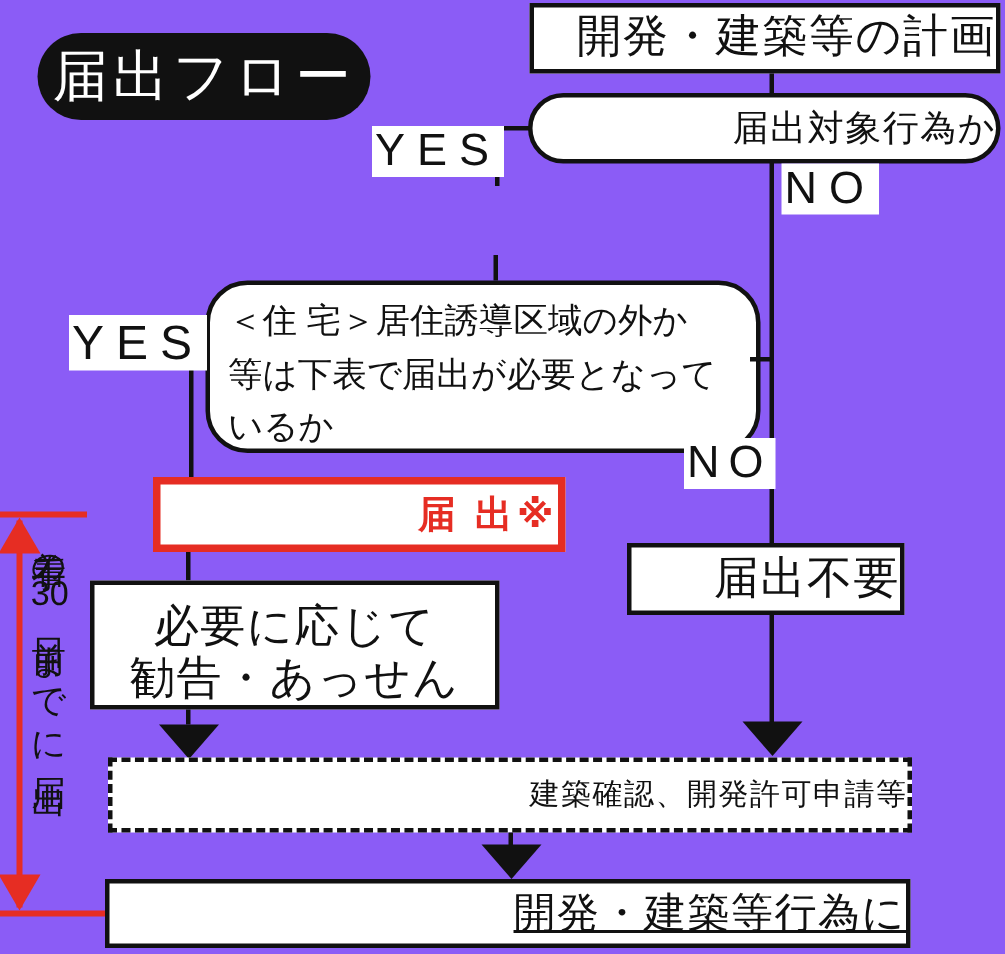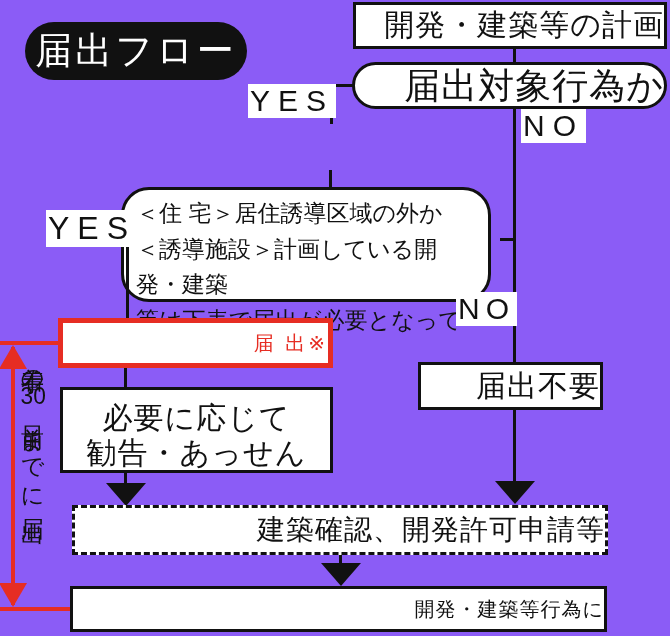--- a/index.html
+++ b/index.html
@@ -13,21 +13,21 @@
   .box{
     border:3px solid #111;background:#fff;display:flex;
     align-items:center;justify-content:flex-end;text-align:center;
     font-size:29px;line-height:1.15;letter-spacing:1px;
   }
   .stadium{border-radius:26px;}
   .round-q{border-radius:28px;justify-content:flex-start;
     flex-direction:column;align-items:flex-start;padding:6px 10px 4px 12px;
     font-size:23px;line-height:1.55;letter-spacing:0;text-align:left;}
   .dashedbox{border:3px dashed #111;}
-  .redbox{border:5px solid #e62d23;color:#e62d23;font-weight:normal;font-size:20px;letter-spacing:3px;}
+  .redbox{border:5px solid #e62d23;color:#e62d23;font-weight:bold;font-size:25px;letter-spacing:3px;margin-left:44px;}
   
   .pill{background:#111;color:#fff;border-radius:30px;display:flex;
     align-items:center;justify-content:center;font-size:37px;letter-spacing:3px;}
   
   .line{background:#111;}
   .redline{background:#e62d23;}
   
   .arr-down-black{width:0;height:0;border-left:20px solid transparent;
     border-right:20px solid transparent;border-top:23px solid #111;}
   .arr-up-red{width:0;height:0;border-left:14px solid transparent;
@@ -50,42 +50,41 @@
   <div class="abs pill" style="left:25px;top:22px;width:222px;height:58px;">
     <span>届出フロー</span>
   </div>
 
   <div class="abs box" style="left:353px;top:2px;width:314px;height:47px;font-size:30px;">
     <span>開発・建築等の計画</span>
   </div>
 
   <div class="abs line" style="left:513px;top:49px;width:3px;height:14px;"></div>
 
-  <div class="abs box stadium" style="left:352px;top:62px;width:315px;height:47px;font-size:36px;">
+  <div class="abs box stadium" style="left:352px;top:62px;width:315px;height:47px;font-size:24px;">
     <span>届出対象行為か</span>
   </div>
 
   <div class="abs line" style="left:330px;top:84px;width:24px;height:3px;"></div>
   <div class="abs line" style="left:330px;top:84px;width:3px;height:40px;"></div>
   <div class="abs yn" style="left:248px;top:84px;">
     <span>YES</span>
   </div>
 
   <div class="abs line" style="left:513px;top:108px;width:3px;height:374px;"></div>
   <div class="abs arr-down-black" style="left:495px;top:481px;"></div>
   <div class="abs yn" style="left:521px;top:109px;">
     <span>NO</span>
   </div>
 
 
   <div class="abs line" style="left:329px;top:170px;width:3px;height:17px;"></div>
 
-  <div class="abs box round-q" style="left:121px;top:187px;width:370px;height:115px;">
+  <div class="abs box round-q" style="left:137px;top:187px;width:370px;height:115px;">
     <span>＜住 宅＞居住誘導区域の外か</span>
-    <span>＜誘導施設＞計画している開発・建築</span>
     <span>等は下表で届出が必要となっているか</span>
   </div>
 
   <div class="abs line" style="left:500px;top:238px;width:14px;height:3px;"></div>
   <div class="abs yn" style="left:456px;top:292px;letter-spacing:6px;">
     <span>NO</span>
   </div>
 
   <div class="abs line" style="left:126px;top:240px;width:10px;height:3px;"></div>
   <div class="abs line" style="left:126px;top:240px;width:3px;height:78px;"></div>
@@ -104,28 +103,28 @@
   </div>
 
   <div class="abs box" style="left:60px;top:387px;width:273px;height:86px;flex-direction:column;font-size:30px;">
     <span>必要に応じて</span>
     <span>勧告・あっせん</span>
   </div>
 
   <div class="abs line" style="left:124px;top:473px;width:3px;height:10px;"></div>
   <div class="abs arr-down-black" style="left:106px;top:483px;"></div>
 
-  <div class="abs box dashedbox" style="left:72px;top:505px;width:536px;height:50px;font-size:28px;">
+  <div class="abs box dashedbox" style="left:72px;top:505px;width:536px;height:50px;font-size:20px;">
     <span style="margin-left:120px;">建築確認、開発許可申請等</span>
   </div>
 
   <div class="abs line" style="left:339px;top:555px;width:3px;height:10px;"></div>
   <div class="abs arr-down-black" style="left:321px;top:563px;"></div>
 
-  <div class="abs box" style="left:70px;top:586px;width:537px;height:46px;font-size:20px;">
+  <div class="abs box" style="left:70px;top:586px;width:537px;height:46px;font-size:28px;text-decoration:underline;">
     <span>開発・建築等行為に</span>
   </div>
 
   <div class="abs redline" style="left:0;top:341px;width:58px;height:4px;"></div>
   <div class="abs redline" style="left:0;top:607px;width:70px;height:4px;"></div>
   <div class="abs redline" style="left:11px;top:347px;width:4px;height:258px;"></div>
   <div class="abs arr-up-red" style="left:-1px;top:345px;"></div>
   <div class="abs arr-down-red" style="left:-1px;top:583px;"></div>
 
   <div class="abs vtext" style="left:21px;top:349px;height:284px;">

